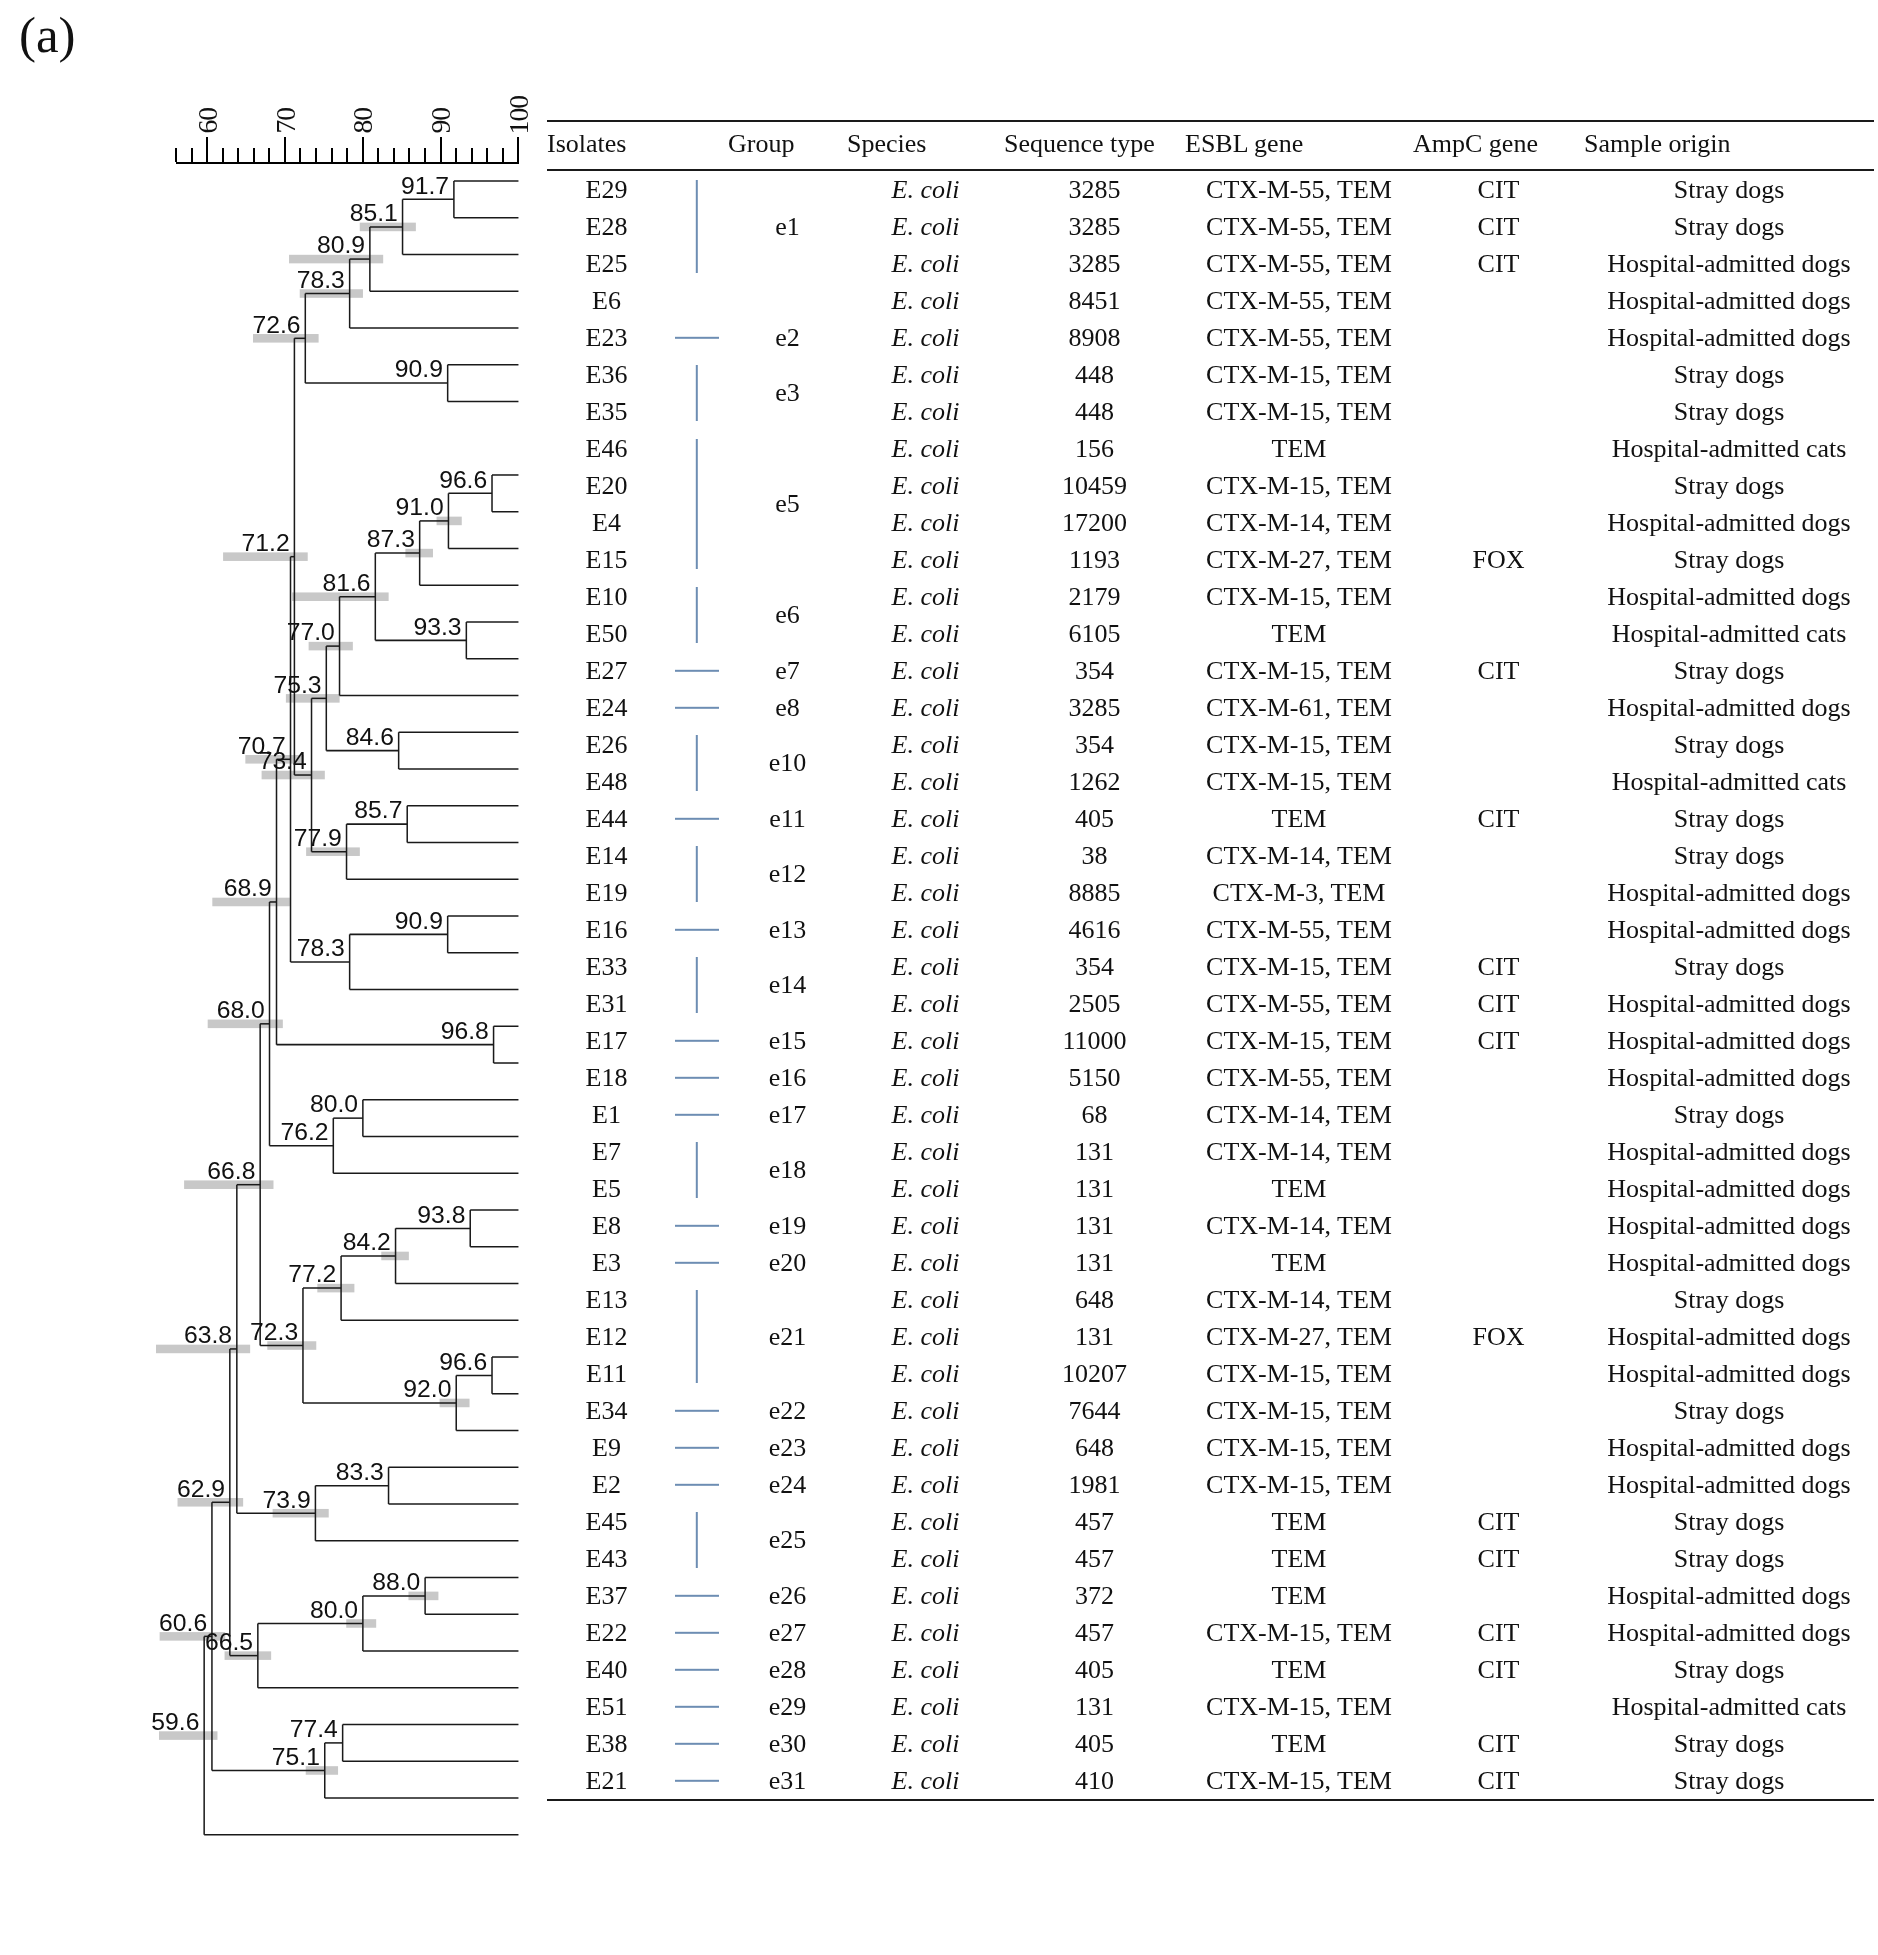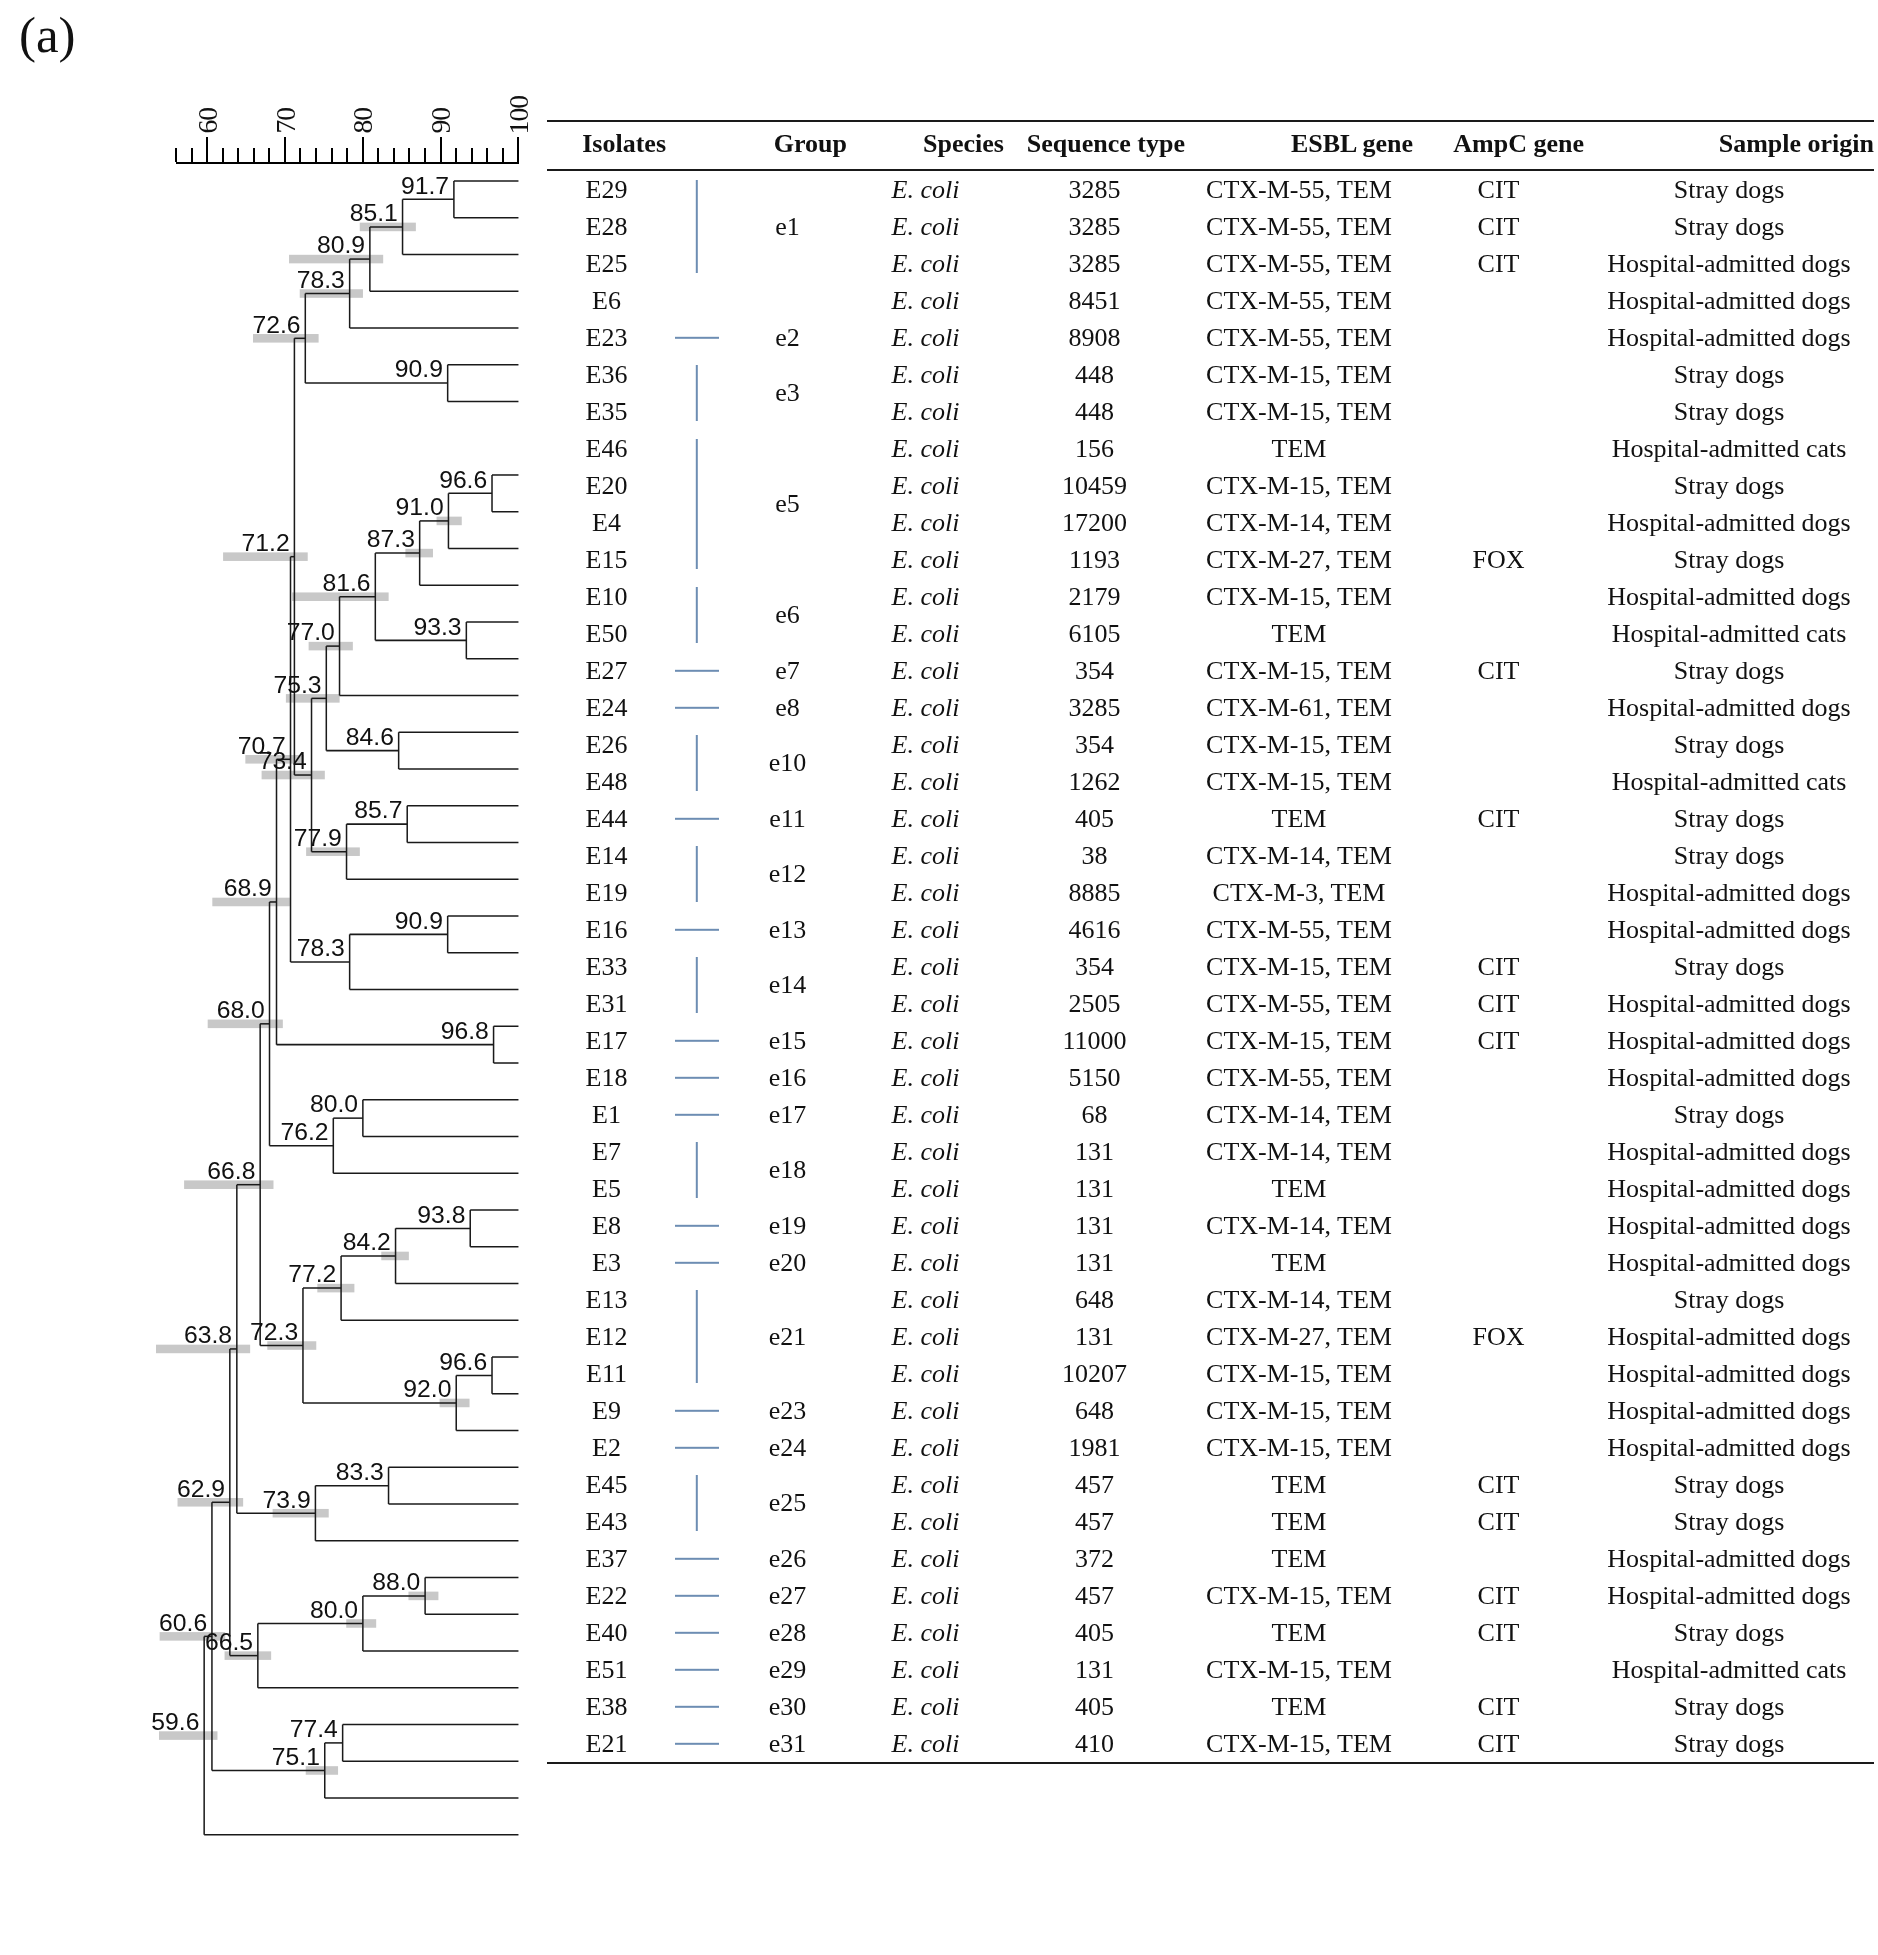--- a/index.html
+++ b/index.html
@@ -37,22 +37,22 @@
   
   #dendro{position:absolute;left:0;top:0;width:571px;height:1497px;}
   #dendro svg{display:block;}
 
   
   #table-wrap{
     position:absolute;left:547px;top:120px;width:1327px;
   }
   table#data-table{border-collapse:collapse;width:1327px;table-layout:fixed;}
   table#data-table th{
-    font-weight:bold;font-size:26px;padding:6.7px 0 10.5px 0;
-    text-align:right;
+    font-weight:normal;font-size:26px;padding:6.7px 0 10.5px 0;
+    text-align:left;
   }
   table#data-table td{
     font-size:26px;height:37px;padding:0;text-align:center;
     vertical-align:middle;
   }
   .top-rule  td,.top-rule th{border-top:2.9px solid #1a1a1a;}
   .head-rule td,.head-rule th{border-bottom:2.9px solid #1a1a1a;}
   .bot-rule  td{border-bottom:2.9px solid #1a1a1a;}
   col.c-iso   {width:119px;}
   col.c-brk   {width:62px;}
@@ -715,20 +715,32 @@
           <td class="iso">E11</td>
           <td class="brk"></td>
           <td class="grp"></td>
           <td class="spe">E. coli</td>
           <td>10207</td>
           <td>CTX-M-15, TEM</td>
           <td></td>
           <td>Hospital-admitted dogs</td>
         </tr>
         <tr>
+          <td class="iso">E34</td>
+          <td class="brk">
+            <div class="brk-h"></div>
+          </td>
+          <td class="grp"><span style="position: relative; top: 0px; display: inline-block;">e22</span></td>
+          <td class="spe">E. coli</td>
+          <td>7644</td>
+          <td>CTX-M-15, TEM</td>
+          <td></td>
+          <td>Stray dogs</td>
+        </tr>
+        <tr>
           <td class="iso">E9</td>
           <td class="brk">
             <div class="brk-h"></div>
           </td>
           <td class="grp"><span style="position: relative; top: 0px; display: inline-block;">e23</span></td>
           <td class="spe">E. coli</td>
           <td>648</td>
           <td>CTX-M-15, TEM</td>
           <td></td>
           <td>Hospital-admitted dogs</td>

